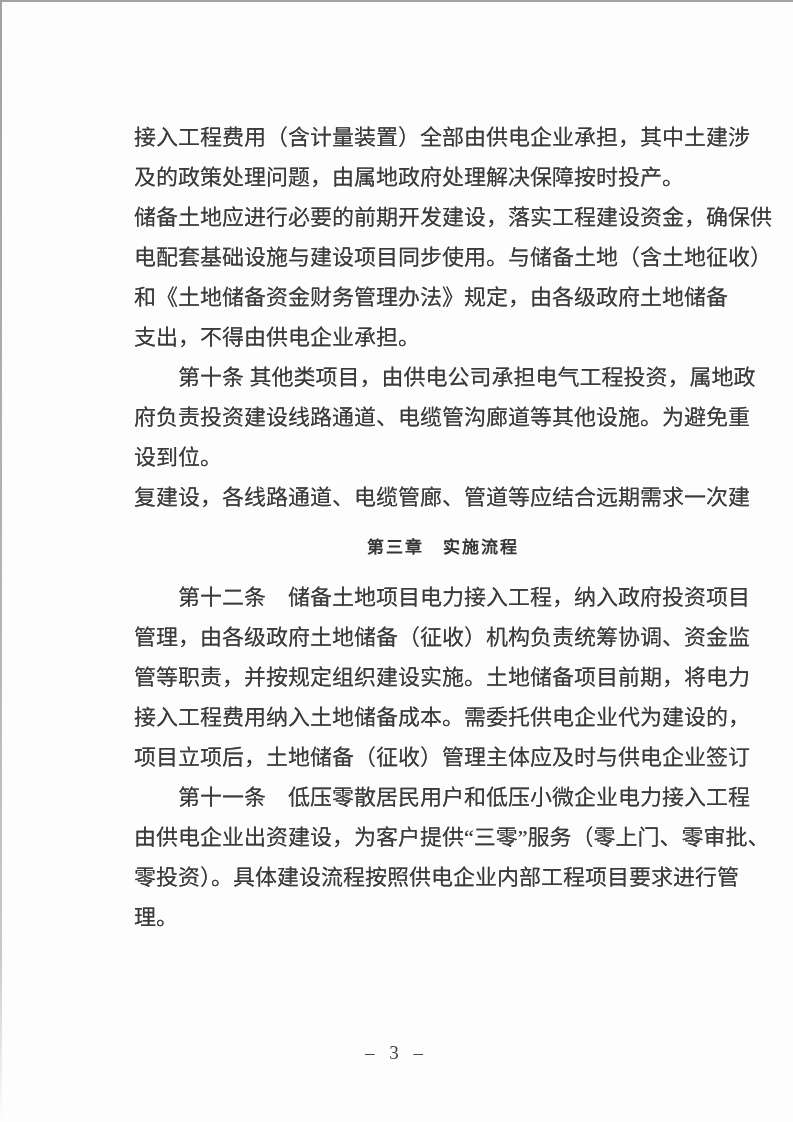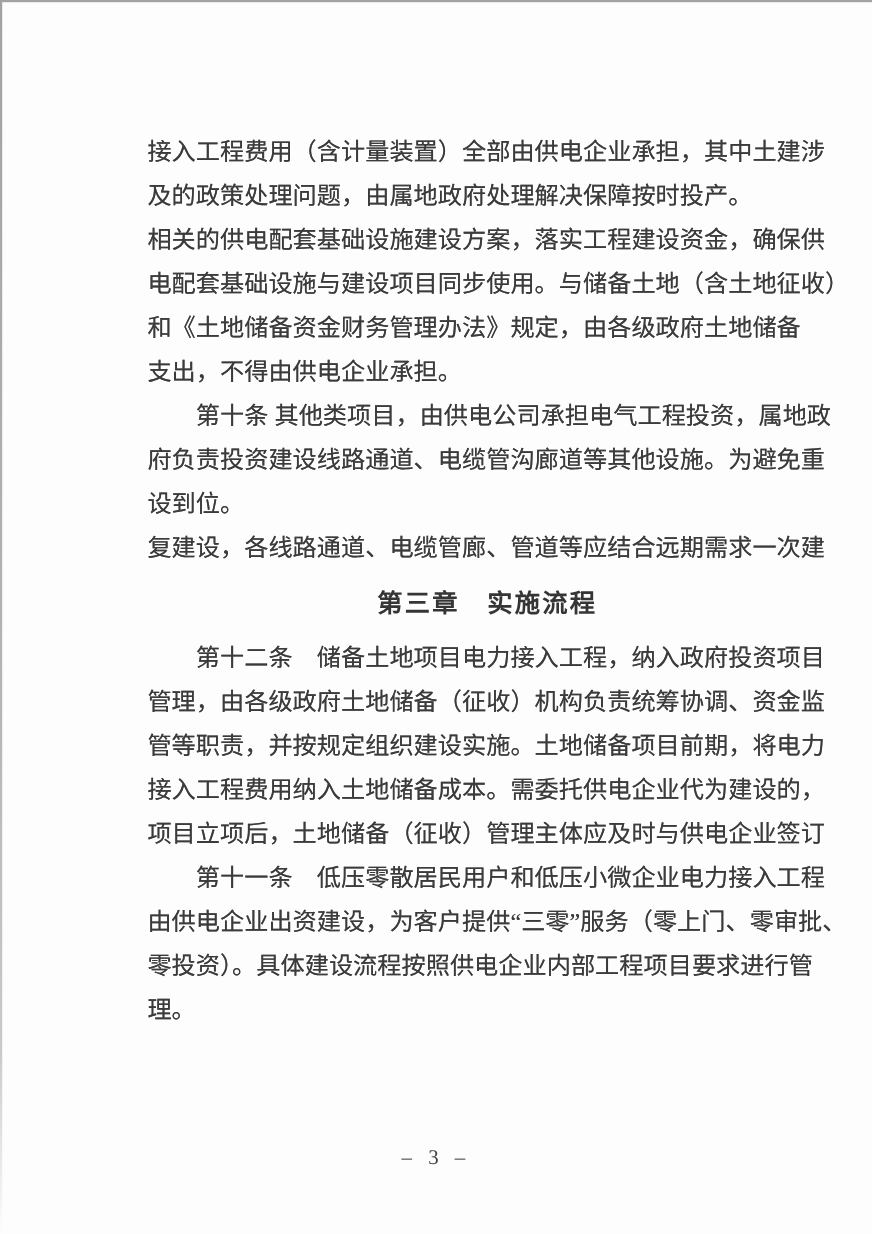--- a/index.html
+++ b/index.html
@@ -43,21 +43,21 @@
     color: #3b3b3b;
     white-space: nowrap;
     letter-spacing: 0px;
     text-shadow: 0 0 0.4px #6a6a6a; 
   }
   .line.indent { padding-left: 44px; }
   .chapter-heading {
     height: 60px;
     line-height: 60px;
     text-align: center;
-    font-size: 23px;
+    font-size: 17px;
     font-weight: 700;
     color: #353535;
     letter-spacing: 2px;
     font-family: "Liberation Sans", "DejaVu Sans", sans-serif;
   }
   .footer {
     position: absolute;
     top: 1042px;
     left: 0;
     width: 793px;
@@ -74,21 +74,21 @@
 
 <div class="scan-edge-top"></div>
 <div class="scan-edge-left"></div>
 
 <div class="content">
     <div class="paragraph">
       <div class="line">接入工程费用（含计量装置）全部由供电企业承担，其中土建涉</div>
       <div class="line">及的政策处理问题，由属地政府处理解决保障按时投产。</div>
     </div>
     <div class="paragraph">
-      <div class="line">相关的供电配套基础设施建设方案，落实工程建设资金，确保供</div>
+      <div class="line">储备土地应进行必要的前期开发建设，落实工程建设资金，确保供</div>
       <div class="line">电配套基础设施与建设项目同步使用。与储备土地（含土地征收）</div>
       <div class="line">和《土地储备资金财务管理办法》规定，由各级政府土地储备</div>
       <div class="line">支出，不得由供电企业承担。</div>
     </div>
     <div class="paragraph">
       <div class="line indent">第十条 其他类项目，由供电公司承担电气工程投资，属地政</div>
       <div class="line">府负责投资建设线路通道、电缆管沟廊道等其他设施。为避免重</div>
       <div class="line">设到位。</div>
       <div class="line">复建设，各线路通道、电缆管廊、管道等应结合远期需求一次建</div>
     </div>

